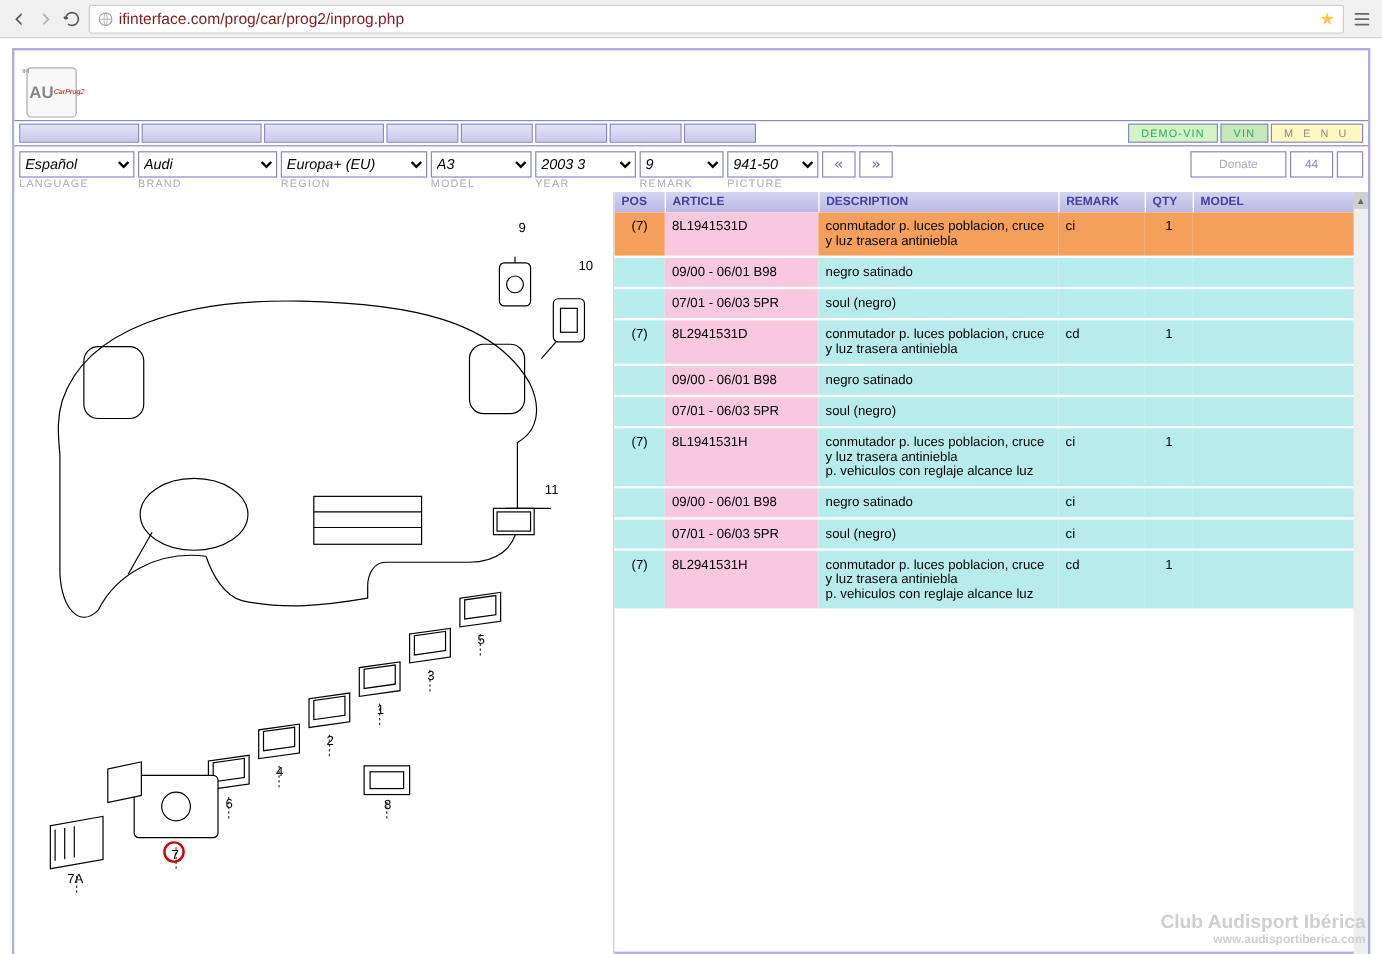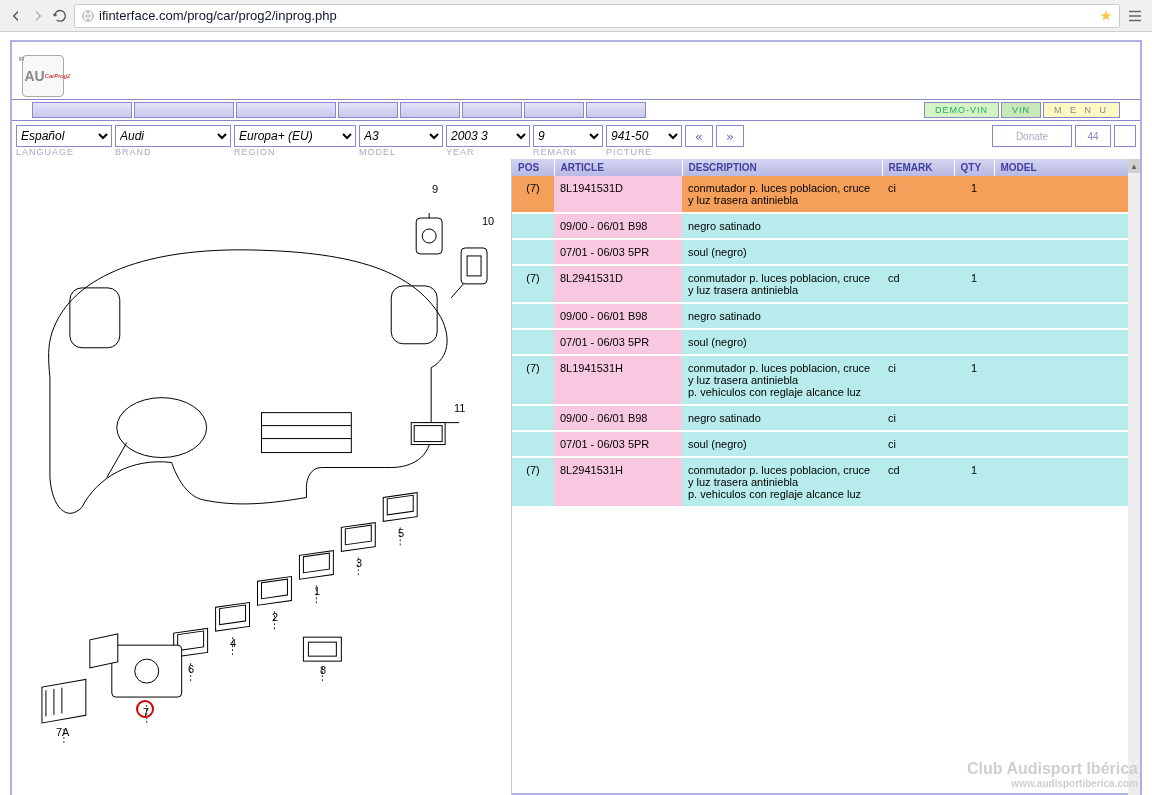--- a/index.html
+++ b/index.html
@@ -4,36 +4,36 @@
 <style>
   * { box-sizing: border-box; margin: 0; padding: 0; }
   body { font-family: Arial, sans-serif; font-size: 12px; background: #f5f5f5; overflow: hidden; }
   
   
   .browser-chrome { height: 32px; background: #f0f0f0; border-bottom: 1px solid #ccc; display: flex; align-items: center; padding: 0 8px; gap: 6px; }
   .nav-arrow { width: 16px; height: 16px; cursor: pointer; fill: #555; }
   .reload-icon { width: 16px; height: 16px; cursor: pointer; }
   .url-bar { flex: 1; height: 24px; border: 1px solid #ccc; border-radius: 2px; background: #fff; display: flex; align-items: center; padding: 0 6px; gap: 4px; }
   .globe-icon { width: 14px; height: 14px; }
-  .url-text { flex: 1; font-size: 13px; color: #0f172a; }
+  .url-text { flex: 1; font-size: 13px; color: #7f1d1d; }
   .star-icon { width: 14px; height: 14px; fill: #f7c948; cursor: pointer; }
   .menu-icon { width: 18px; height: 18px; cursor: pointer; }
   
   
   .page-wrap { background: #fff; height: calc(795px - 32px); overflow: hidden; position: relative; }
   .inner-frame { border: 2px solid #b0b0e0; margin: 8px 10px 0 10px; background: #fff; height: calc(100% - 8px); }
   
   
   .logo-row { padding: 8px 10px 2px 10px; }
   .logo-box { width: 42px; height: 42px; border: 1px solid #aaa; border-radius: 4px; background: #f8f8f8; display: inline-flex; flex-direction: row; align-items: center; justify-content: center; font-size: 8px; color: #666; }
   .logo-au { font-size: 14px; font-weight: bold; color: #888; line-height: 1; }
   .logo-sub { font-size: 6px; color: #c00; font-style: italic; }
   
   
-  .nav-bar { display: flex; gap: 2px; padding: 2px 20px; border-top: 1px solid #8888cc; border-bottom: 1px solid #8888cc; background: #fff; }
+  .nav-bar { display: flex; gap: 2px; padding: 2px 4px; border-top: 1px solid #8888cc; border-bottom: 1px solid #8888cc; background: #fff; }
   .nav-btn { flex: 0 0 auto; min-width: 100px; height: 16px; background: linear-gradient(#e4e4f8,#c8c8ec); border: 1px solid #8888cc; cursor: pointer; }
   .nav-btn.sm { min-width: 60px; }
   .nav-spacer { flex: 1; }
   .nav-pill { height: 16px; padding: 0 10px; border: 1px solid #8888cc; font-size: 9px; display: flex; align-items: center; cursor: pointer; letter-spacing: 1px; }
   .pill-demo { background: #d4f4c4; color: #2a6; }
   .pill-vin  { background: #c8e8b8; color: #2a6; }
   .pill-menu { background: #fef9c3; color: #888; letter-spacing: 3px; }
   
   
   .selector-row { display: flex; gap: 3px; padding: 4px 4px 0 4px; align-items: center; }

